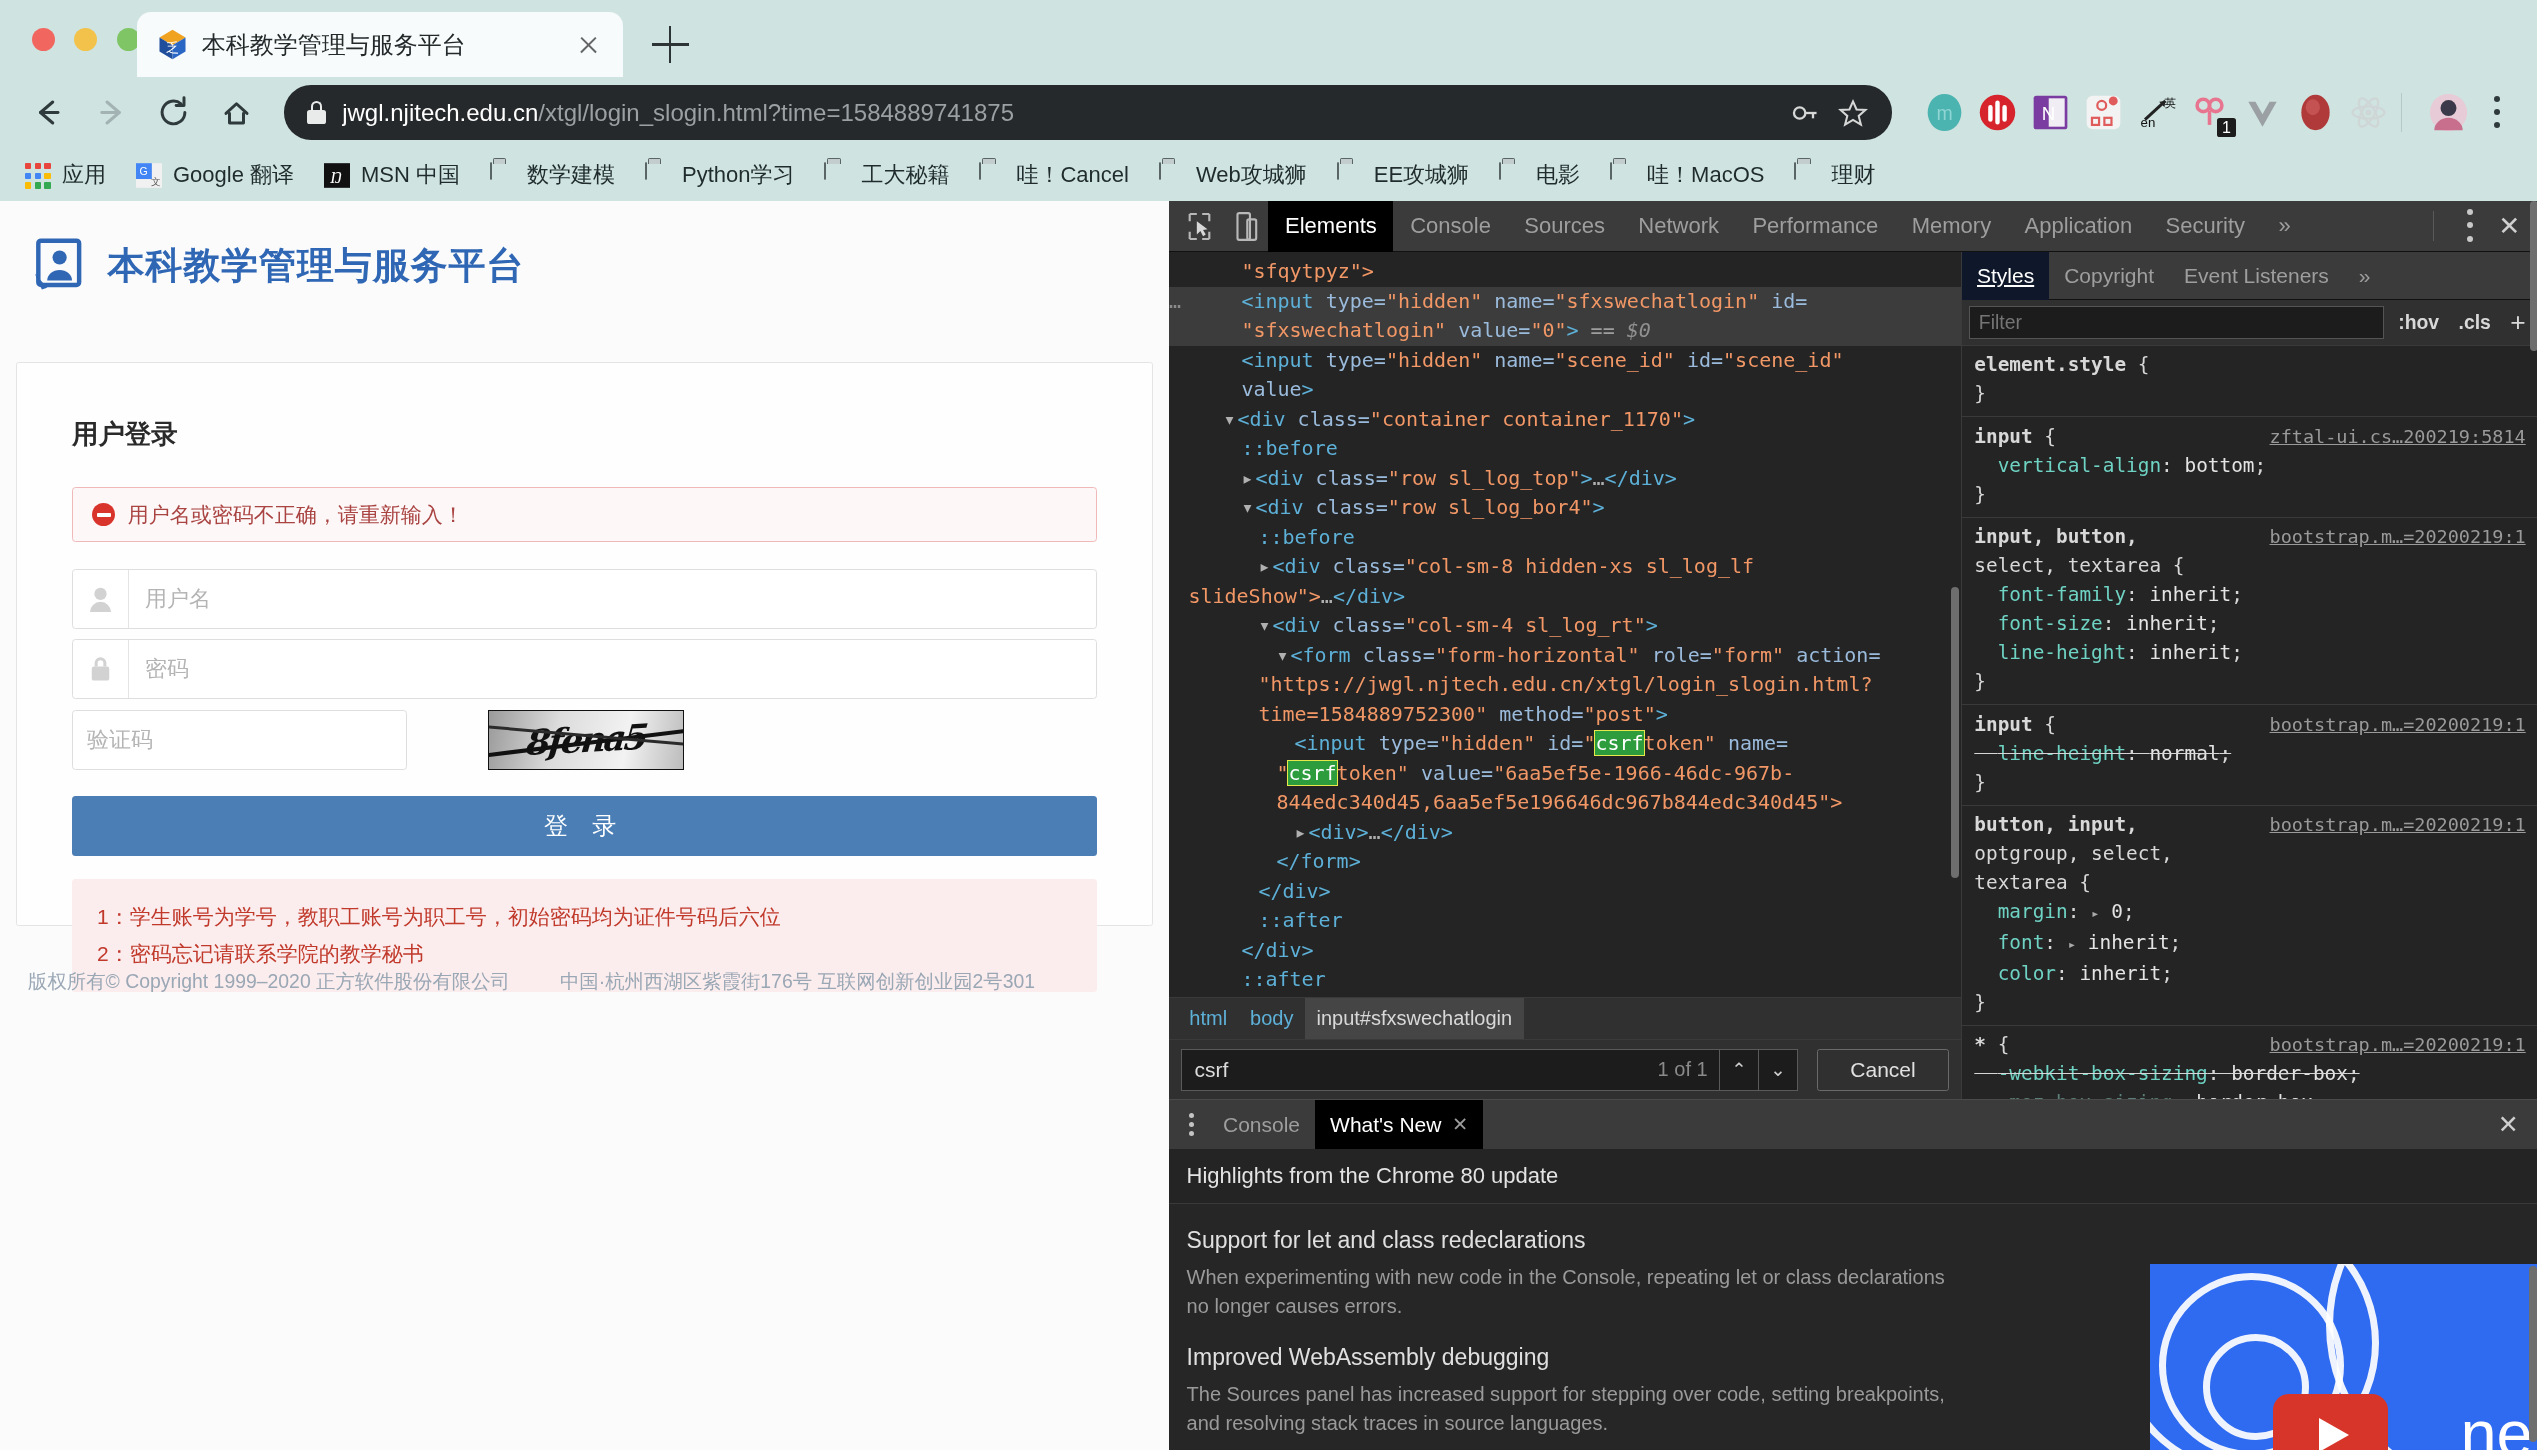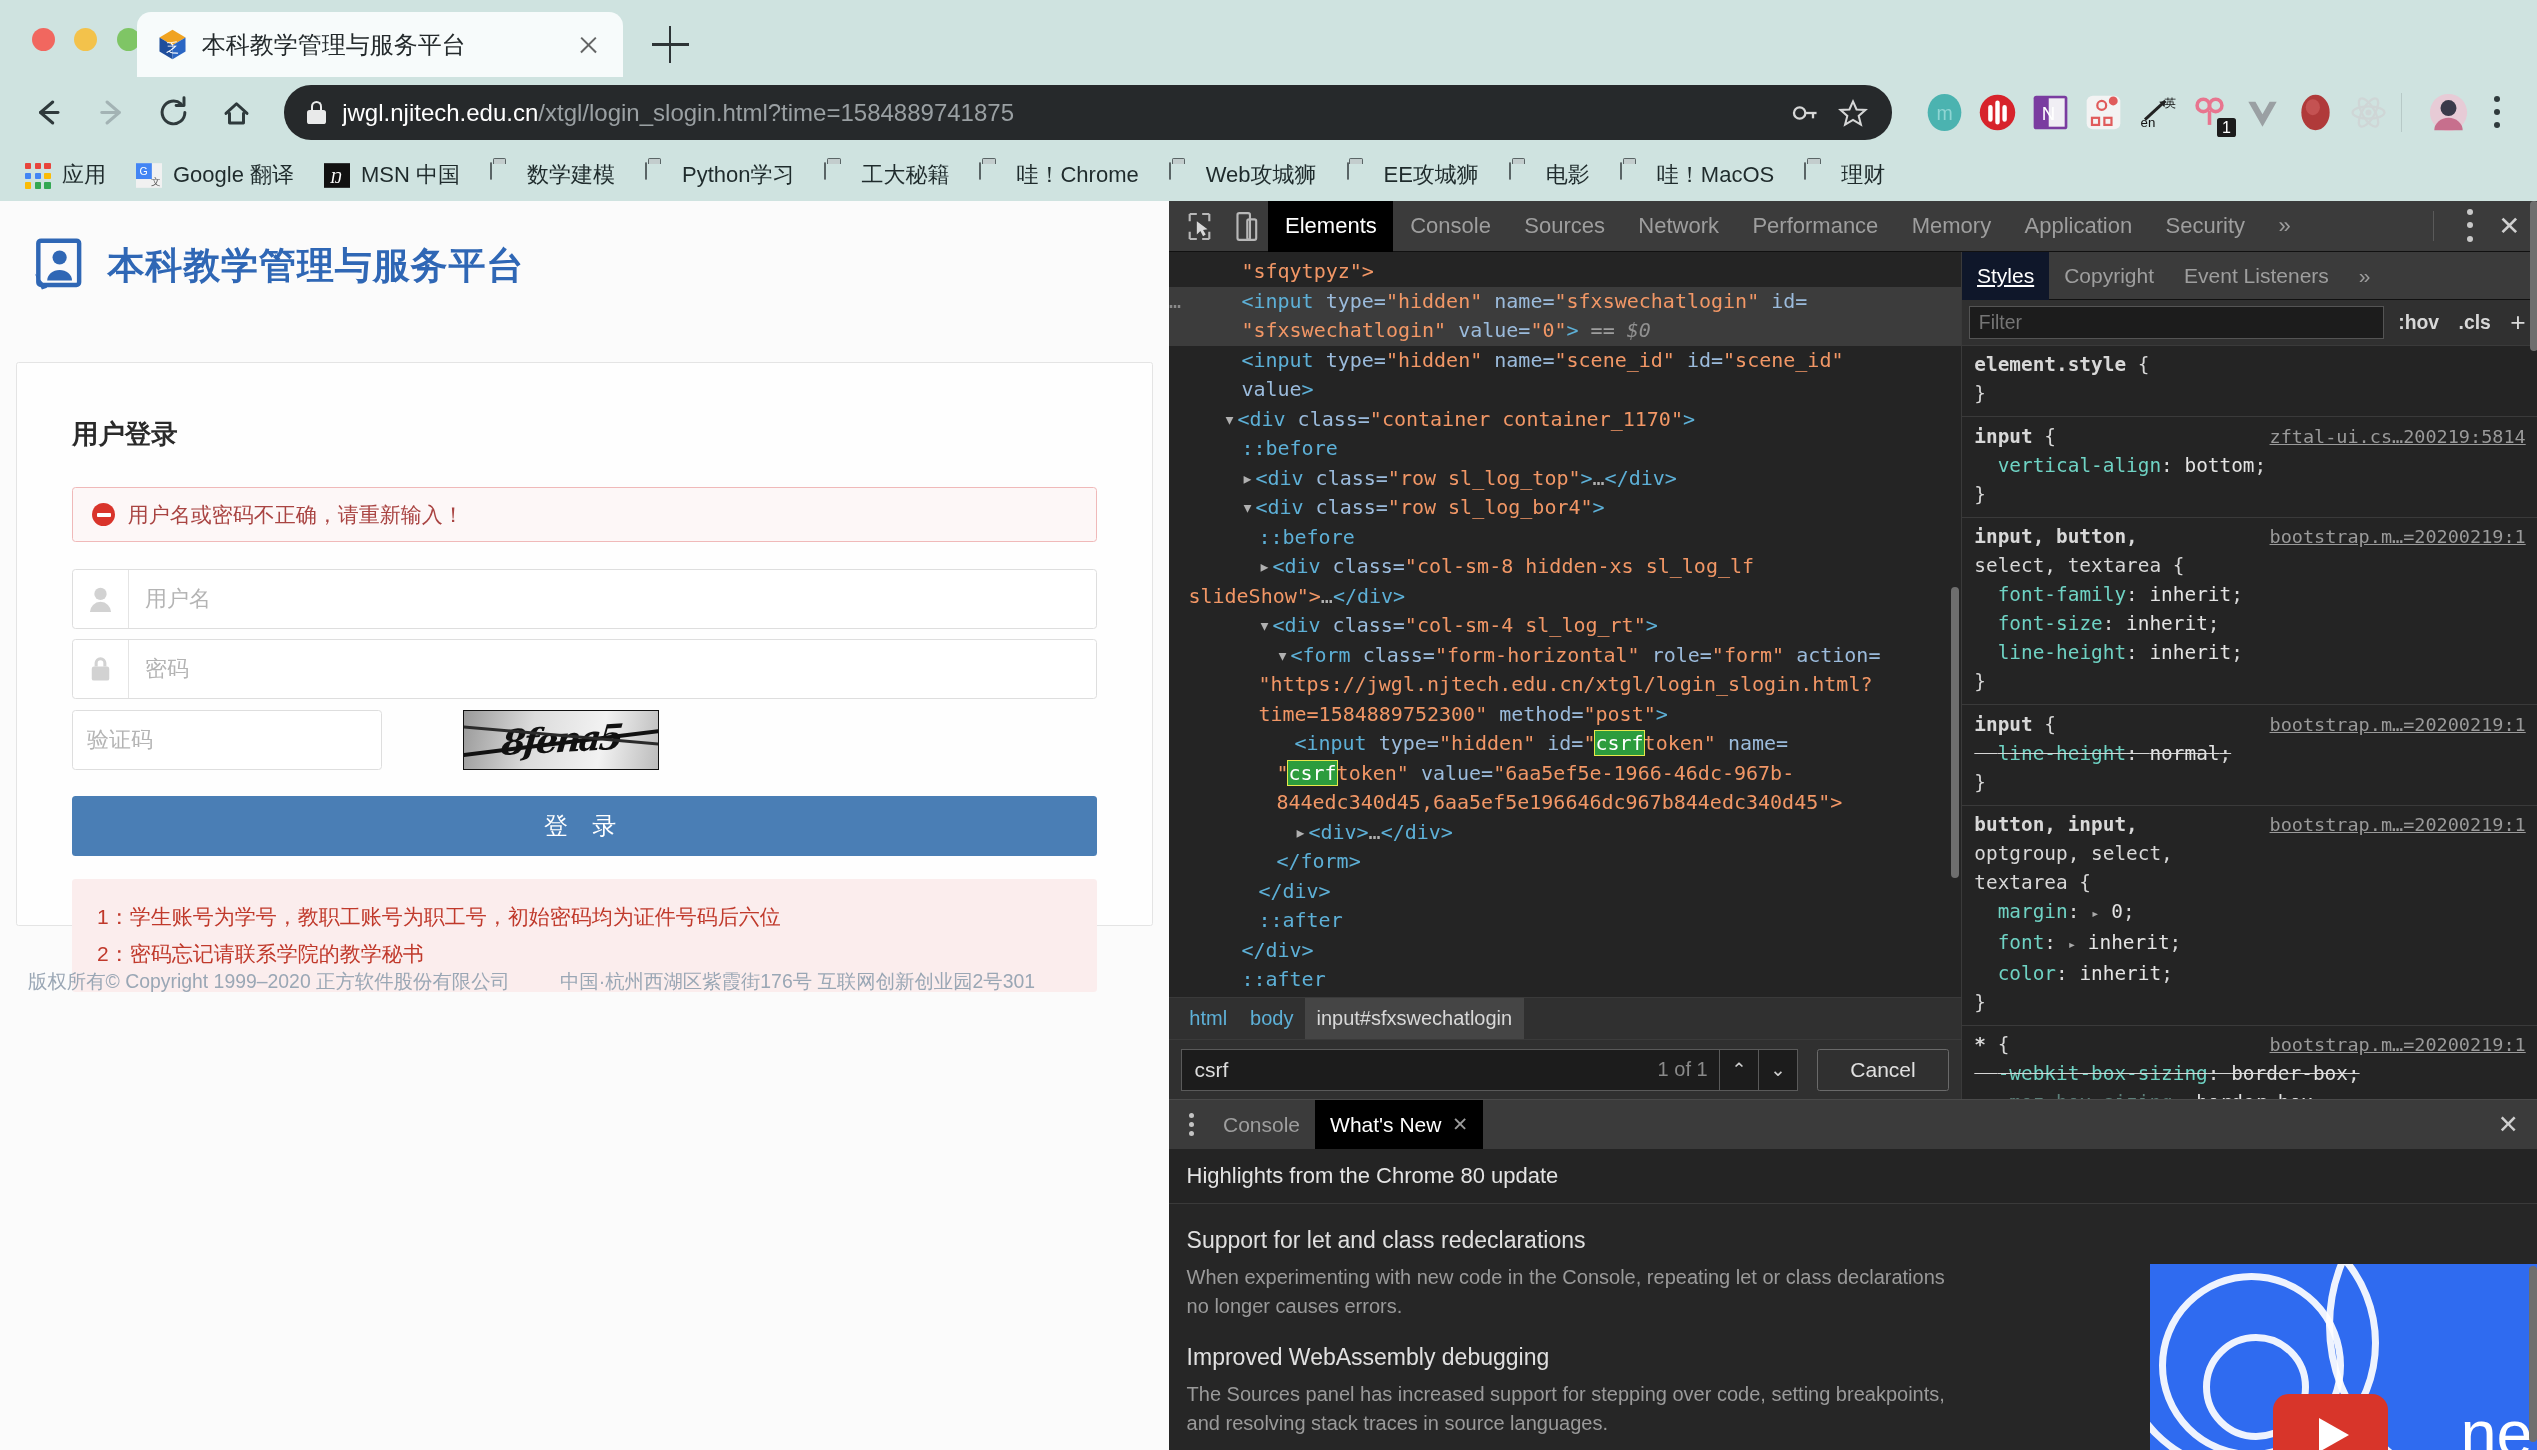--- a/index.html
+++ b/index.html
@@ -95,21 +95,21 @@
   .field { display:flex; height:60px; border:0.9px solid #dedede; background:#fff; border-radius:3.5px; margin-bottom:10.6px;}
   .field-ic { width:56px; flex:0 0 56px; border-right:0.9px solid #e4e4e4; display:flex; align-items:center; justify-content:center;}
   .field input {
     flex:1; border:none; outline:none; background:transparent;
     font-size:22px; color:#555; padding:0 16px; font-family:"Liberation Sans",sans-serif;
   }
   .field input::placeholder{ color:#b4b4b4; }
 
   .caprow { display:flex; align-items:center; margin-top:8.8px; margin-bottom:26.4px; }
   .cap-input {
-    width:310px; height:60px; border:0.9px solid #dedede; background:#fff; border-radius:3.5px;
+    width:335px; height:60px; border:0.9px solid #dedede; background:#fff; border-radius:3.5px;
     font-size:22px; color:#555; padding:0 14px; outline:none;
     font-family:"Liberation Sans",sans-serif;
   }
   .cap-input::placeholder{ color:#b4b4b4; }
   .cap-img {
     width:196px; height:60px; margin-left:81px; border:1.8px solid #111;
     background:linear-gradient(100deg,#9a9a9a 0%,#dcdcdc 35%,#f2f2f2 70%,#bcbcbc 100%);
     display:flex; align-items:center; justify-content:center; position:relative; overflow:hidden;
   }
   .cap-text {
@@ -437,21 +437,21 @@
     <div class="bm">
         <span class="bm-ic"><span class="folder"></span></span>
         <span class="bm-label">Python学习</span>
       </div>
     <div class="bm">
         <span class="bm-ic"><span class="folder"></span></span>
         <span class="bm-label">工大秘籍</span>
       </div>
     <div class="bm">
         <span class="bm-ic"><span class="folder"></span></span>
-        <span class="bm-label">哇！Chrome</span>
+        <span class="bm-label">哇！Cancel</span>
       </div>
     <div class="bm">
         <span class="bm-ic"><span class="folder"></span></span>
         <span class="bm-label">Web攻城狮</span>
       </div>
     <div class="bm">
         <span class="bm-ic"><span class="folder"></span></span>
         <span class="bm-label">EE攻城狮</span>
       </div>
     <div class="bm">

